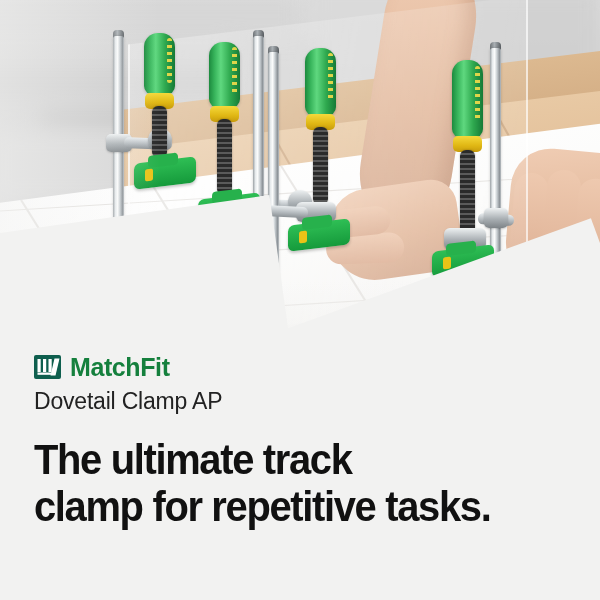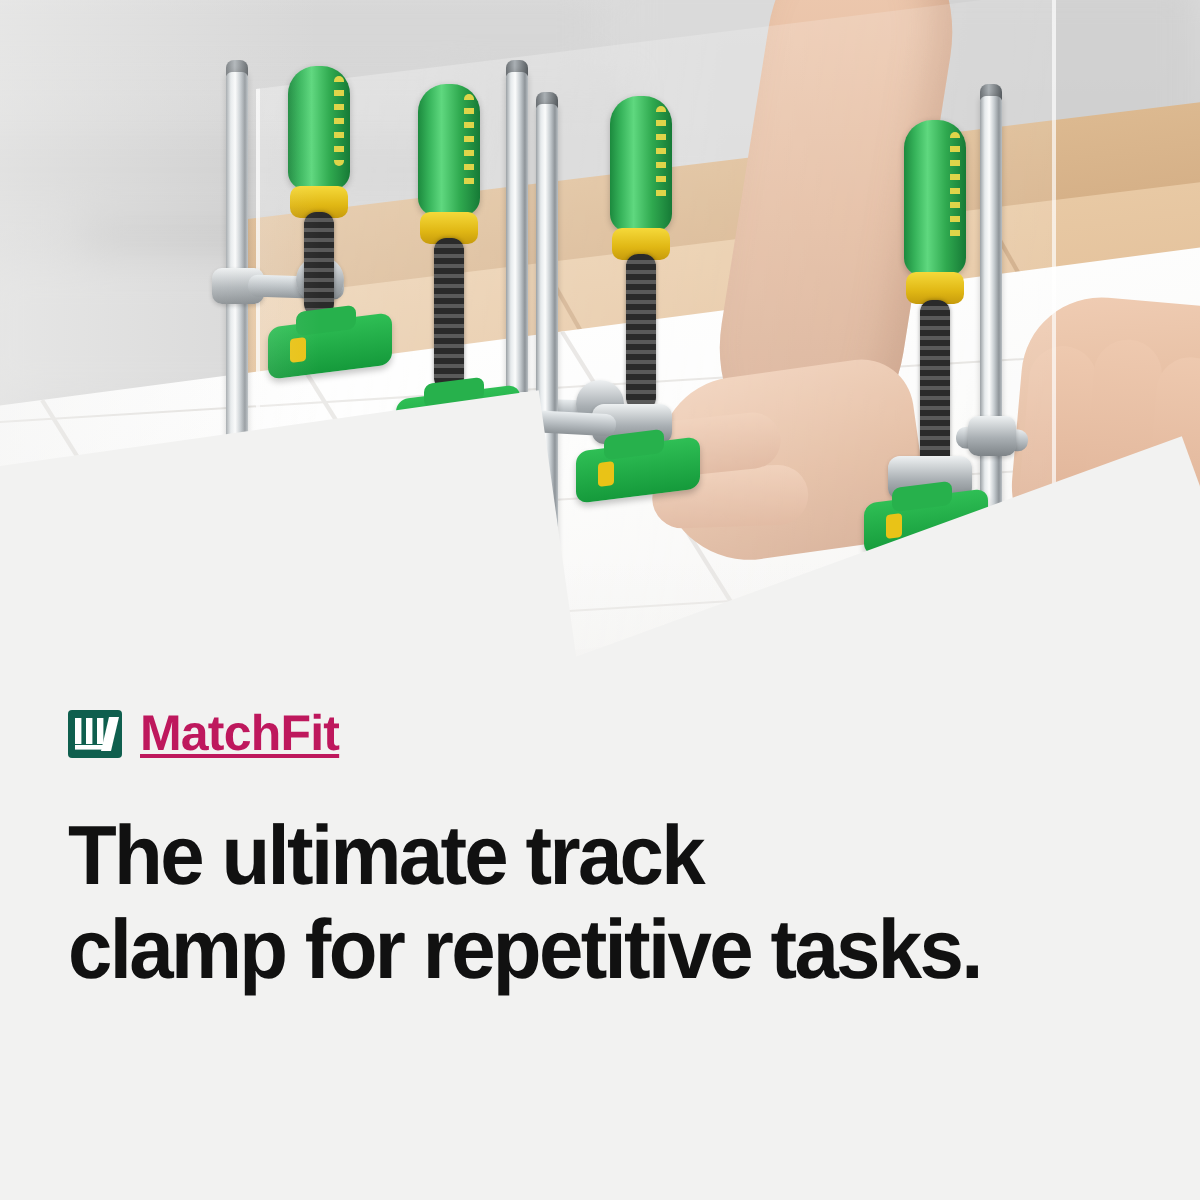--- a/index.html
+++ b/index.html
@@ -93,21 +93,21 @@
   .corner-wipe{position:absolute;right:-60px;bottom:-180px;width:420px;height:330px;background:#f2f2f1;
     transform:rotate(-20deg);}
   .corner-wipe2{position:absolute;left:-230px;bottom:-60px;width:520px;height:260px;background:#f2f2f1;
     transform:rotate(-8deg);}
 
   
   .textwrap{position:absolute;left:0;top:352px;width:600px;padding:0 34px;}
   .brandline{display:flex;align-items:center;gap:9px;height:30px;}
   .logo{width:27px;height:24px;border-radius:2px;position:relative;overflow:hidden;flex:0 0 auto;}
   .logo svg{display:block;}
-  .brandname{font-size:25px;font-weight:bold;color:#be185d;letter-spacing:-.4px;line-height:1;text-decoration:underline;}
+  .brandname{font-size:25px;font-weight:bold;color:#15803d;letter-spacing:-.4px;line-height:1;}
   .subname{font-size:23px;font-weight:normal;color:#222;letter-spacing:-.2px;margin-top:7px;line-height:1.1;}
   .headline{margin-top:22px;font-size:42px;line-height:47px;font-weight:bold;color:#111;
     letter-spacing:-1.4px;transform:scaleX(.95);transform-origin:left center;}
   .headline .l2{display:block;}
 </style>
 </head>
 <body>
 
 <div class="stage">
 
@@ -250,19 +250,20 @@
           <rect x="3.5" y="4" width="3.2" height="13" fill="#ffffff"></rect>
           <rect x="9" y="4" width="3.2" height="13" fill="#ffffff"></rect>
           <rect x="14.5" y="4" width="3.2" height="13" fill="#ffffff"></rect>
           <rect x="3.5" y="17.5" width="14.2" height="2.3" fill="#ffffff"></rect>
           <polygon points="20.5,3.5 25.5,3.5 21.5,20.5 16.5,20.5" fill="#ffffff"></polygon>
         </svg>
       </span>
       <span class="brandname">MatchFit</span>
     </div>
 
+    <div class="subname">Dovetail Clamp AP</div>
 
     <div class="headline">
       <span class="l1">The ultimate track</span>
       <span class="l2">clamp for repetitive tasks.</span>
     </div>
   </div>
 </div>
 
 </body></html>

